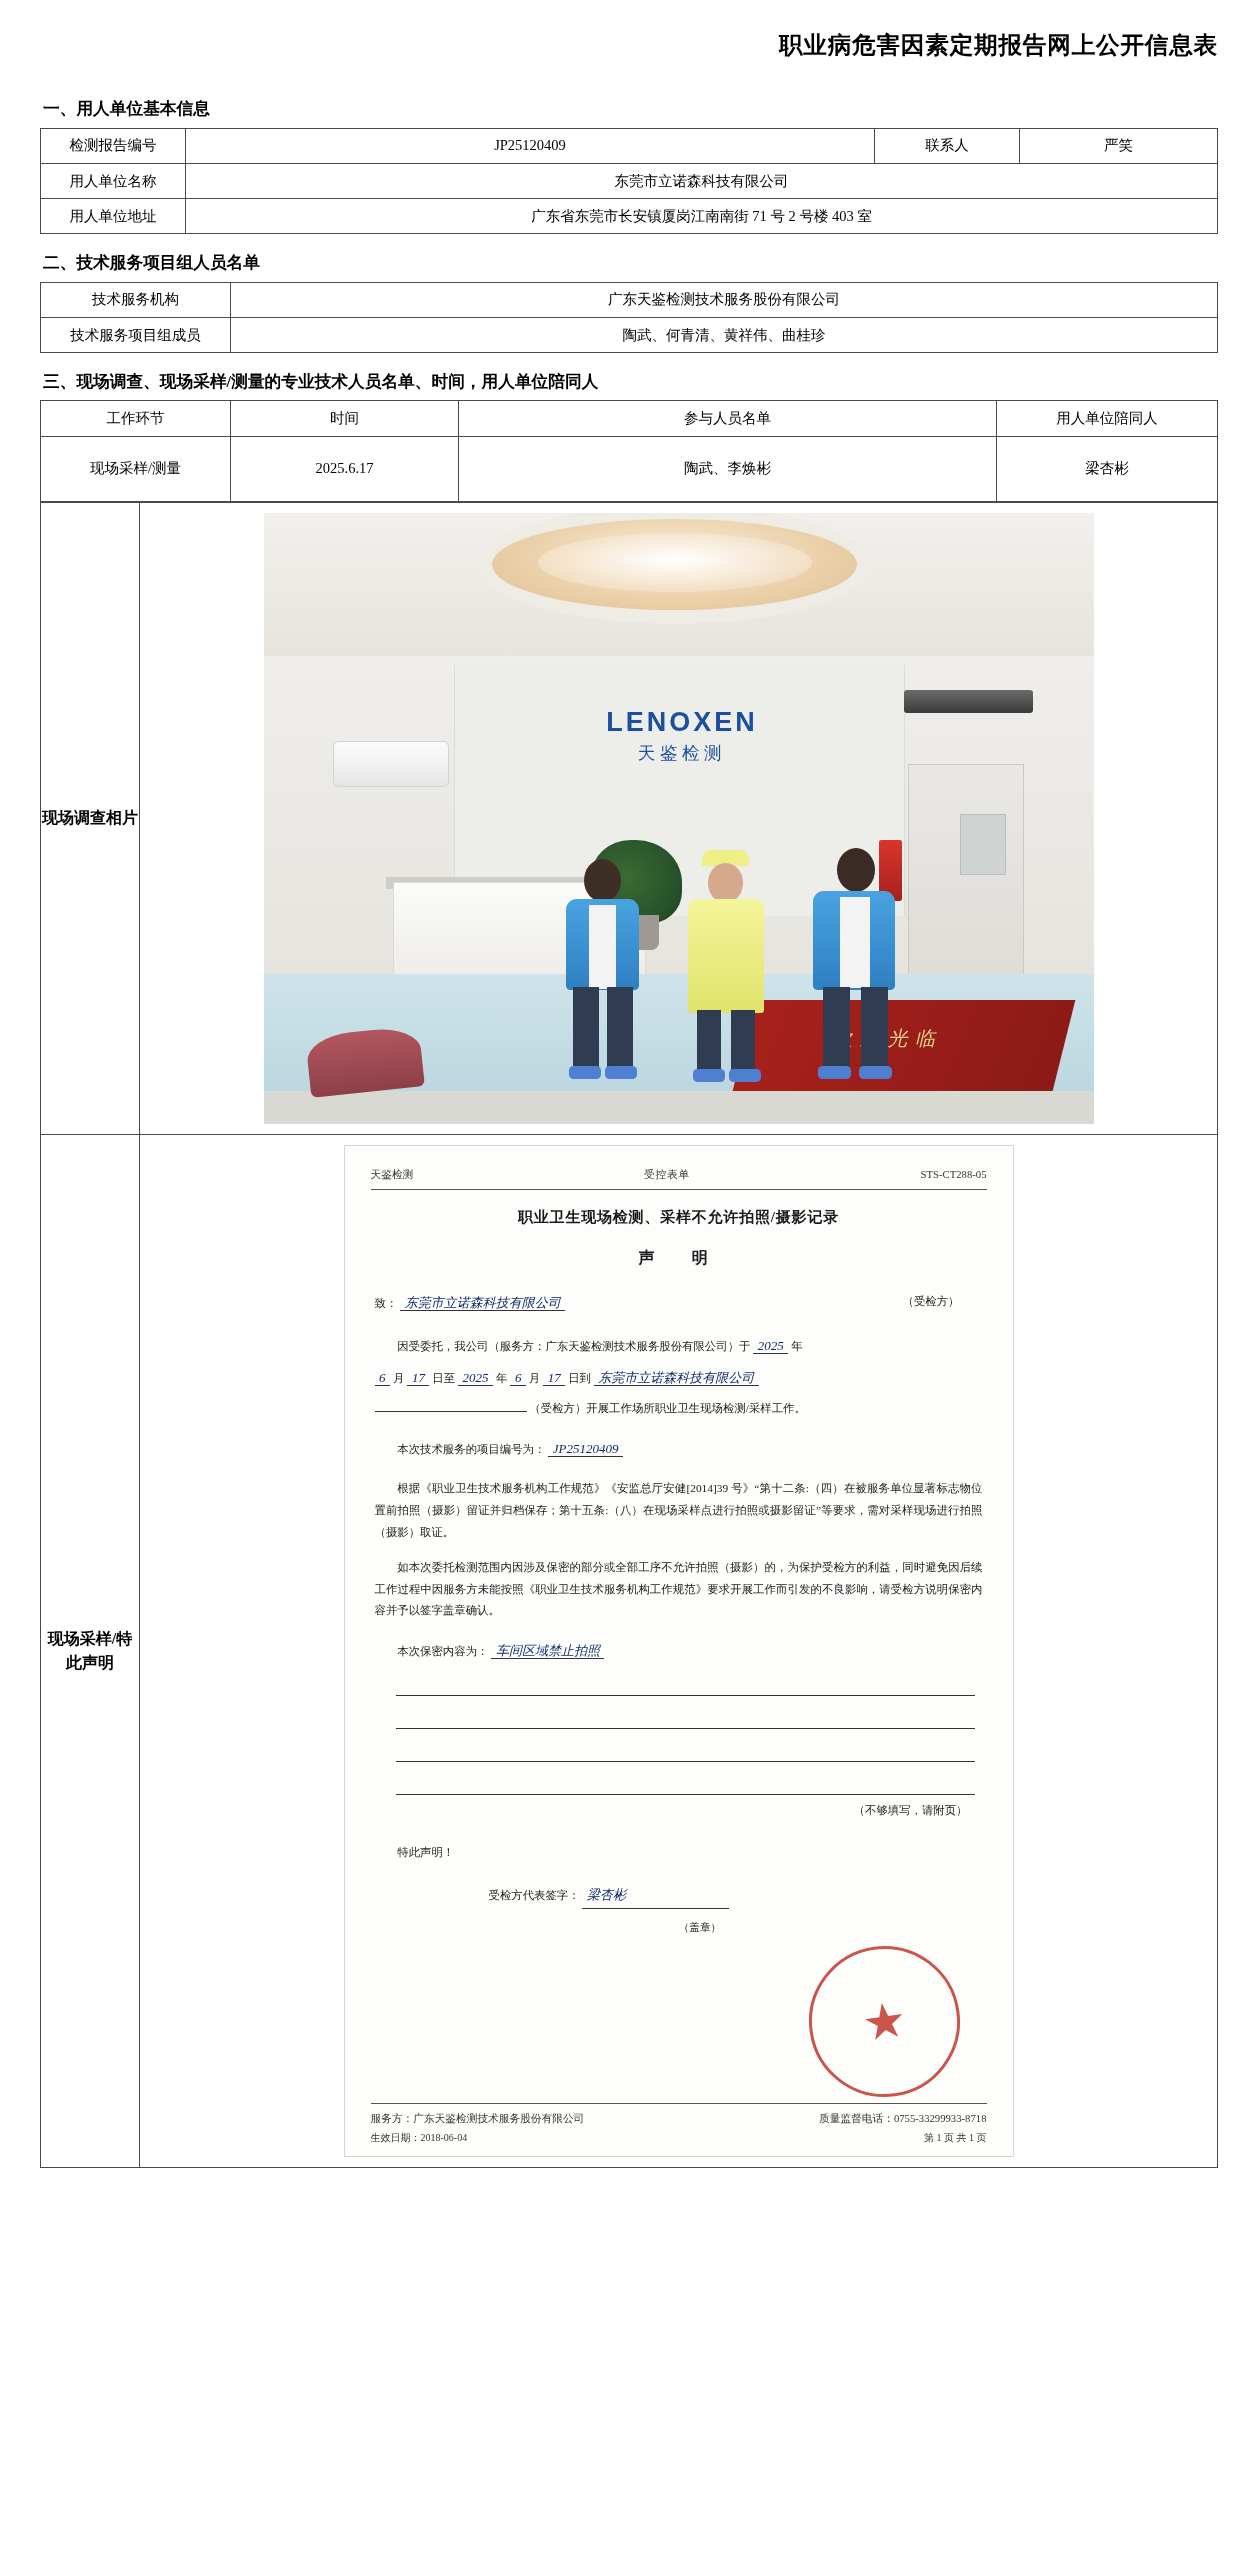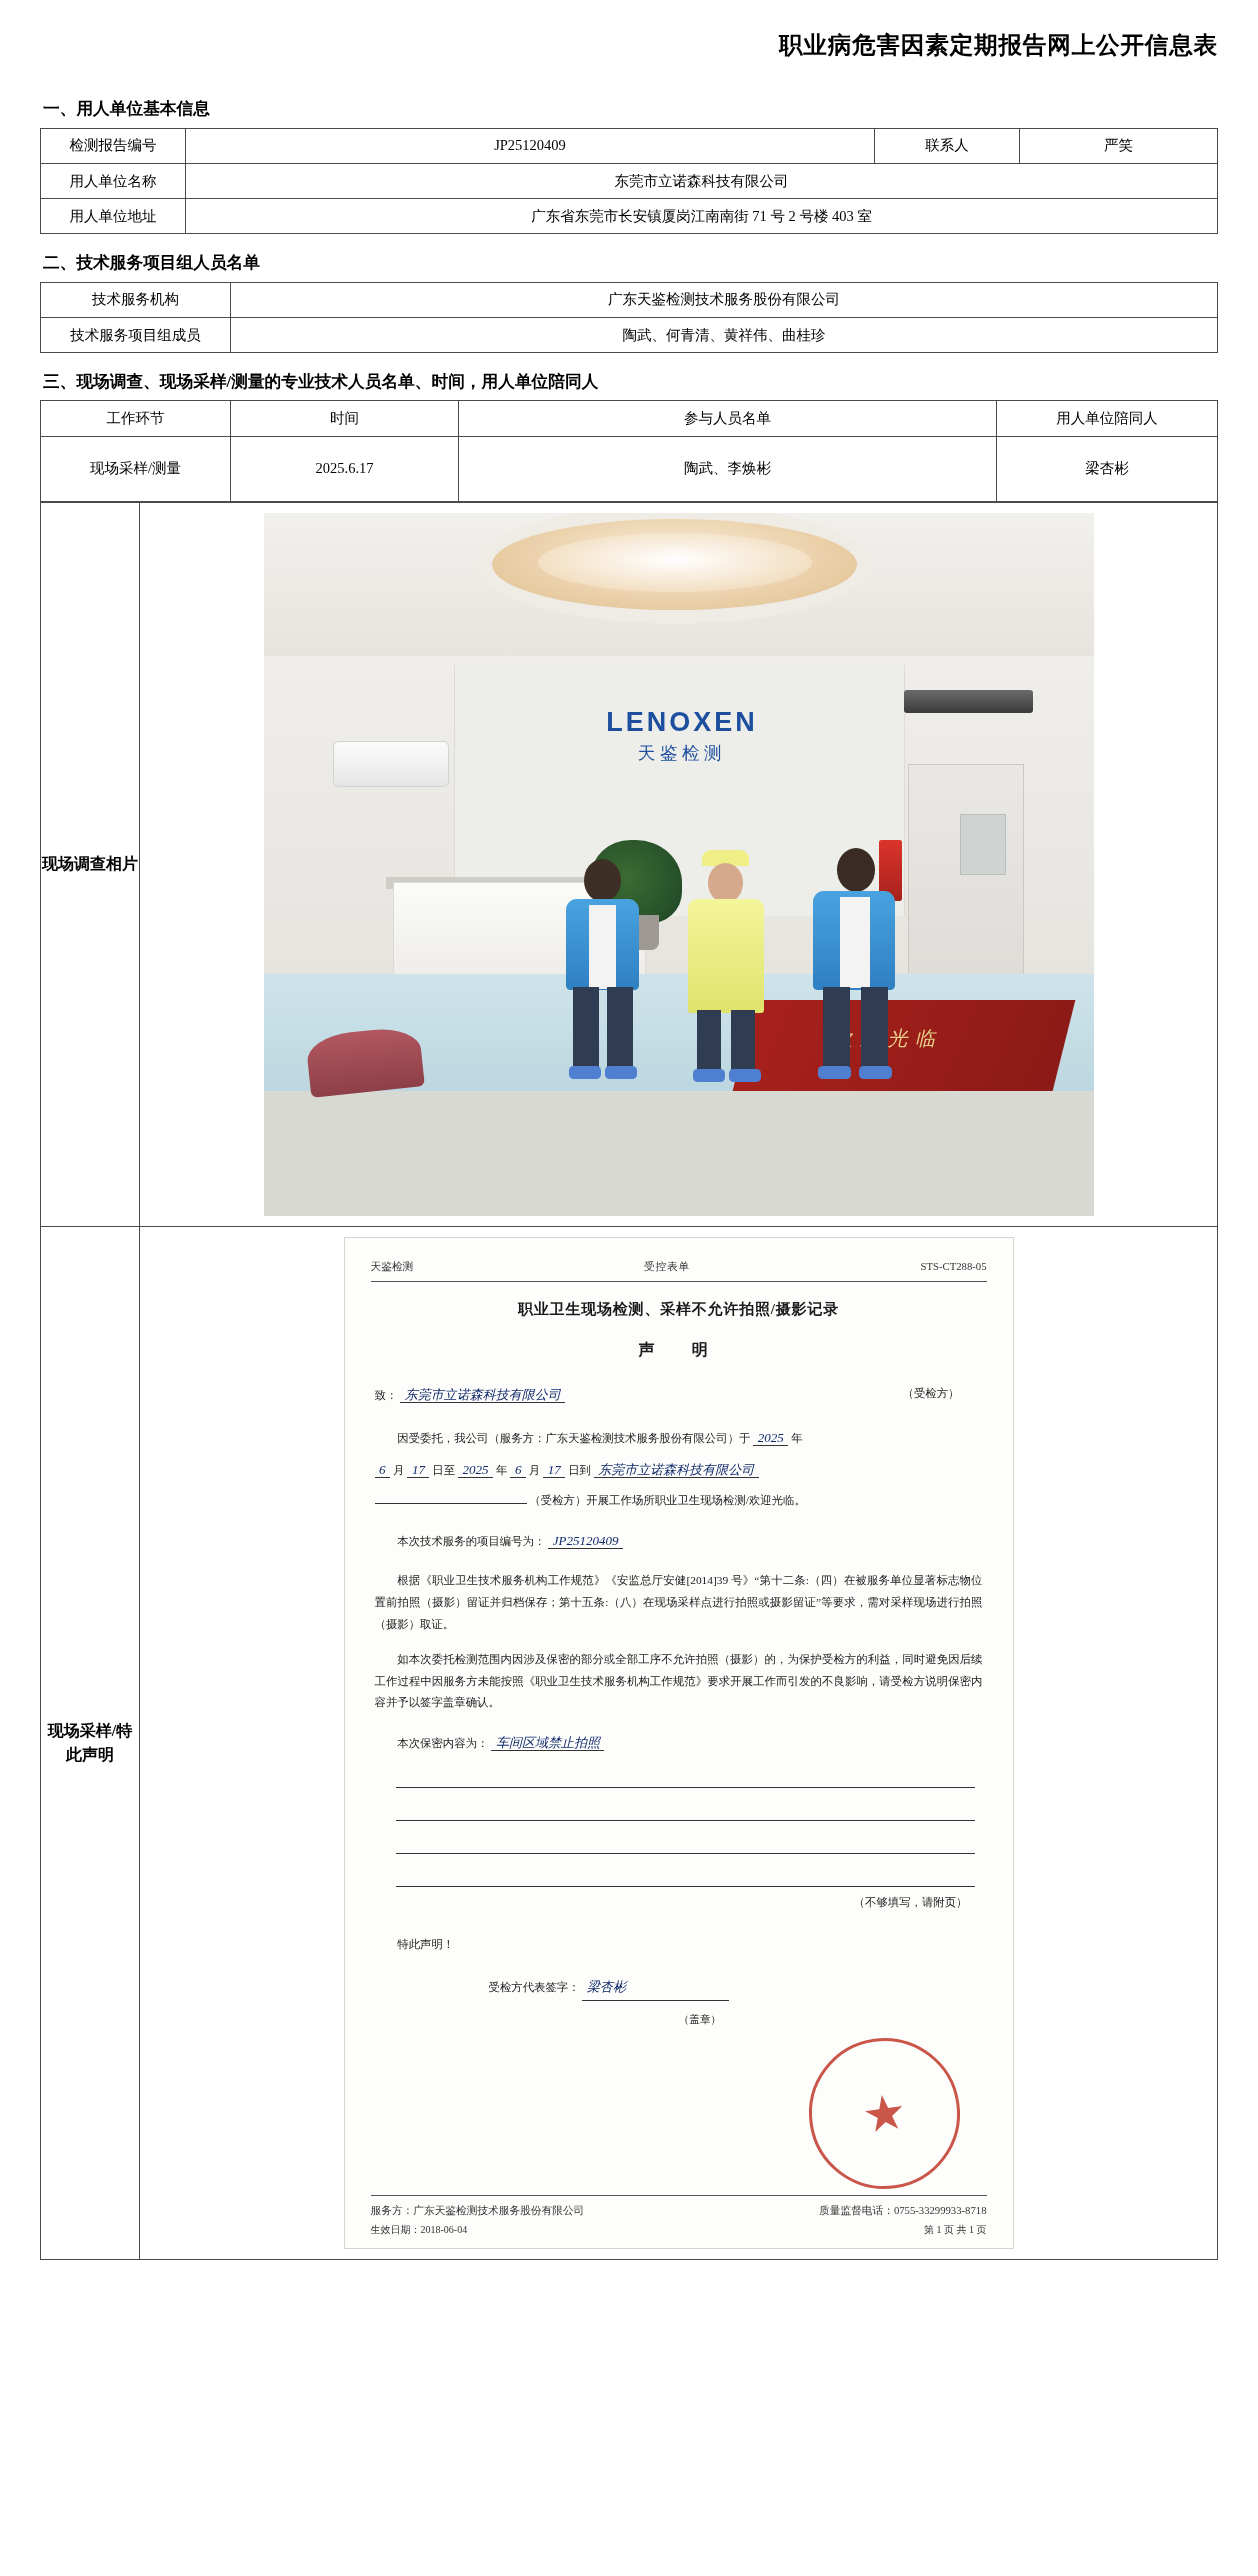--- a/index.html
+++ b/index.html
@@ -73,21 +73,21 @@
   .photo-wrap {
     padding: 9px 0;
     display: flex;
     justify-content: center;
     align-items: center;
   }
 
   
   .photo1 {
     width: 830px;
-    height: 703px;
+    height: 611px;
     position: relative;
     overflow: hidden;
     background: #d9d9d4;
   }
   .p1-ceiling {
     position: absolute; left: 0; top: 0; width: 100%; height: 145px;
     background: linear-gradient(#f2f0ec, #e7e4df);
   }
   .p1-ovalout {
     position: absolute; left: 228px; top: 6px; width: 365px; height: 91px;
@@ -444,21 +444,21 @@
                   <span>年</span>
                   <span class="hw">6</span>
                   <span>月</span>
                   <span class="hw">17</span>
                   <span>日到</span>
                   <span class="hw">东莞市立诺森科技有限公司</span>
                 </div>
 
                 <div class="f-line">
                   <span style="display:inline-block; width:152px; border-bottom:0.8px solid #333;"></span>
-                  <span>（受检方）开展工作场所职业卫生现场检测/欢迎光临。</span>
+                  <span>（受检方）开展工作场所职业卫生现场检测/采样工作。</span>
                 </div>
 
                 <div class="f-line indent" style="margin-top:16.7px;">
                   <span>本次技术服务的项目编号为：</span>
                   <span class="hw">JP25120409</span>
                 </div>
 
                 <div class="f-line indent" style="margin-top:16.7px; text-align:justify;">根据《职业卫生技术服务机构工作规范》《安监总厅安健[2014]39 号》“第十二条:（四）在被服务单位显著标志物位置前拍照（摄影）留证并归档保存；第十五条:（八）在现场采样点进行拍照或摄影留证”等要求，需对采样现场进行拍照（摄影）取证。</div>
 
                 <div class="f-line indent" style="margin-top:13.7px; text-align:justify;">如本次委托检测范围内因涉及保密的部分或全部工序不允许拍照（摄影）的，为保护受检方的利益，同时避免因后续工作过程中因服务方未能按照《职业卫生技术服务机构工作规范》要求开展工作而引发的不良影响，请受检方说明保密内容并予以签字盖章确认。</div>

